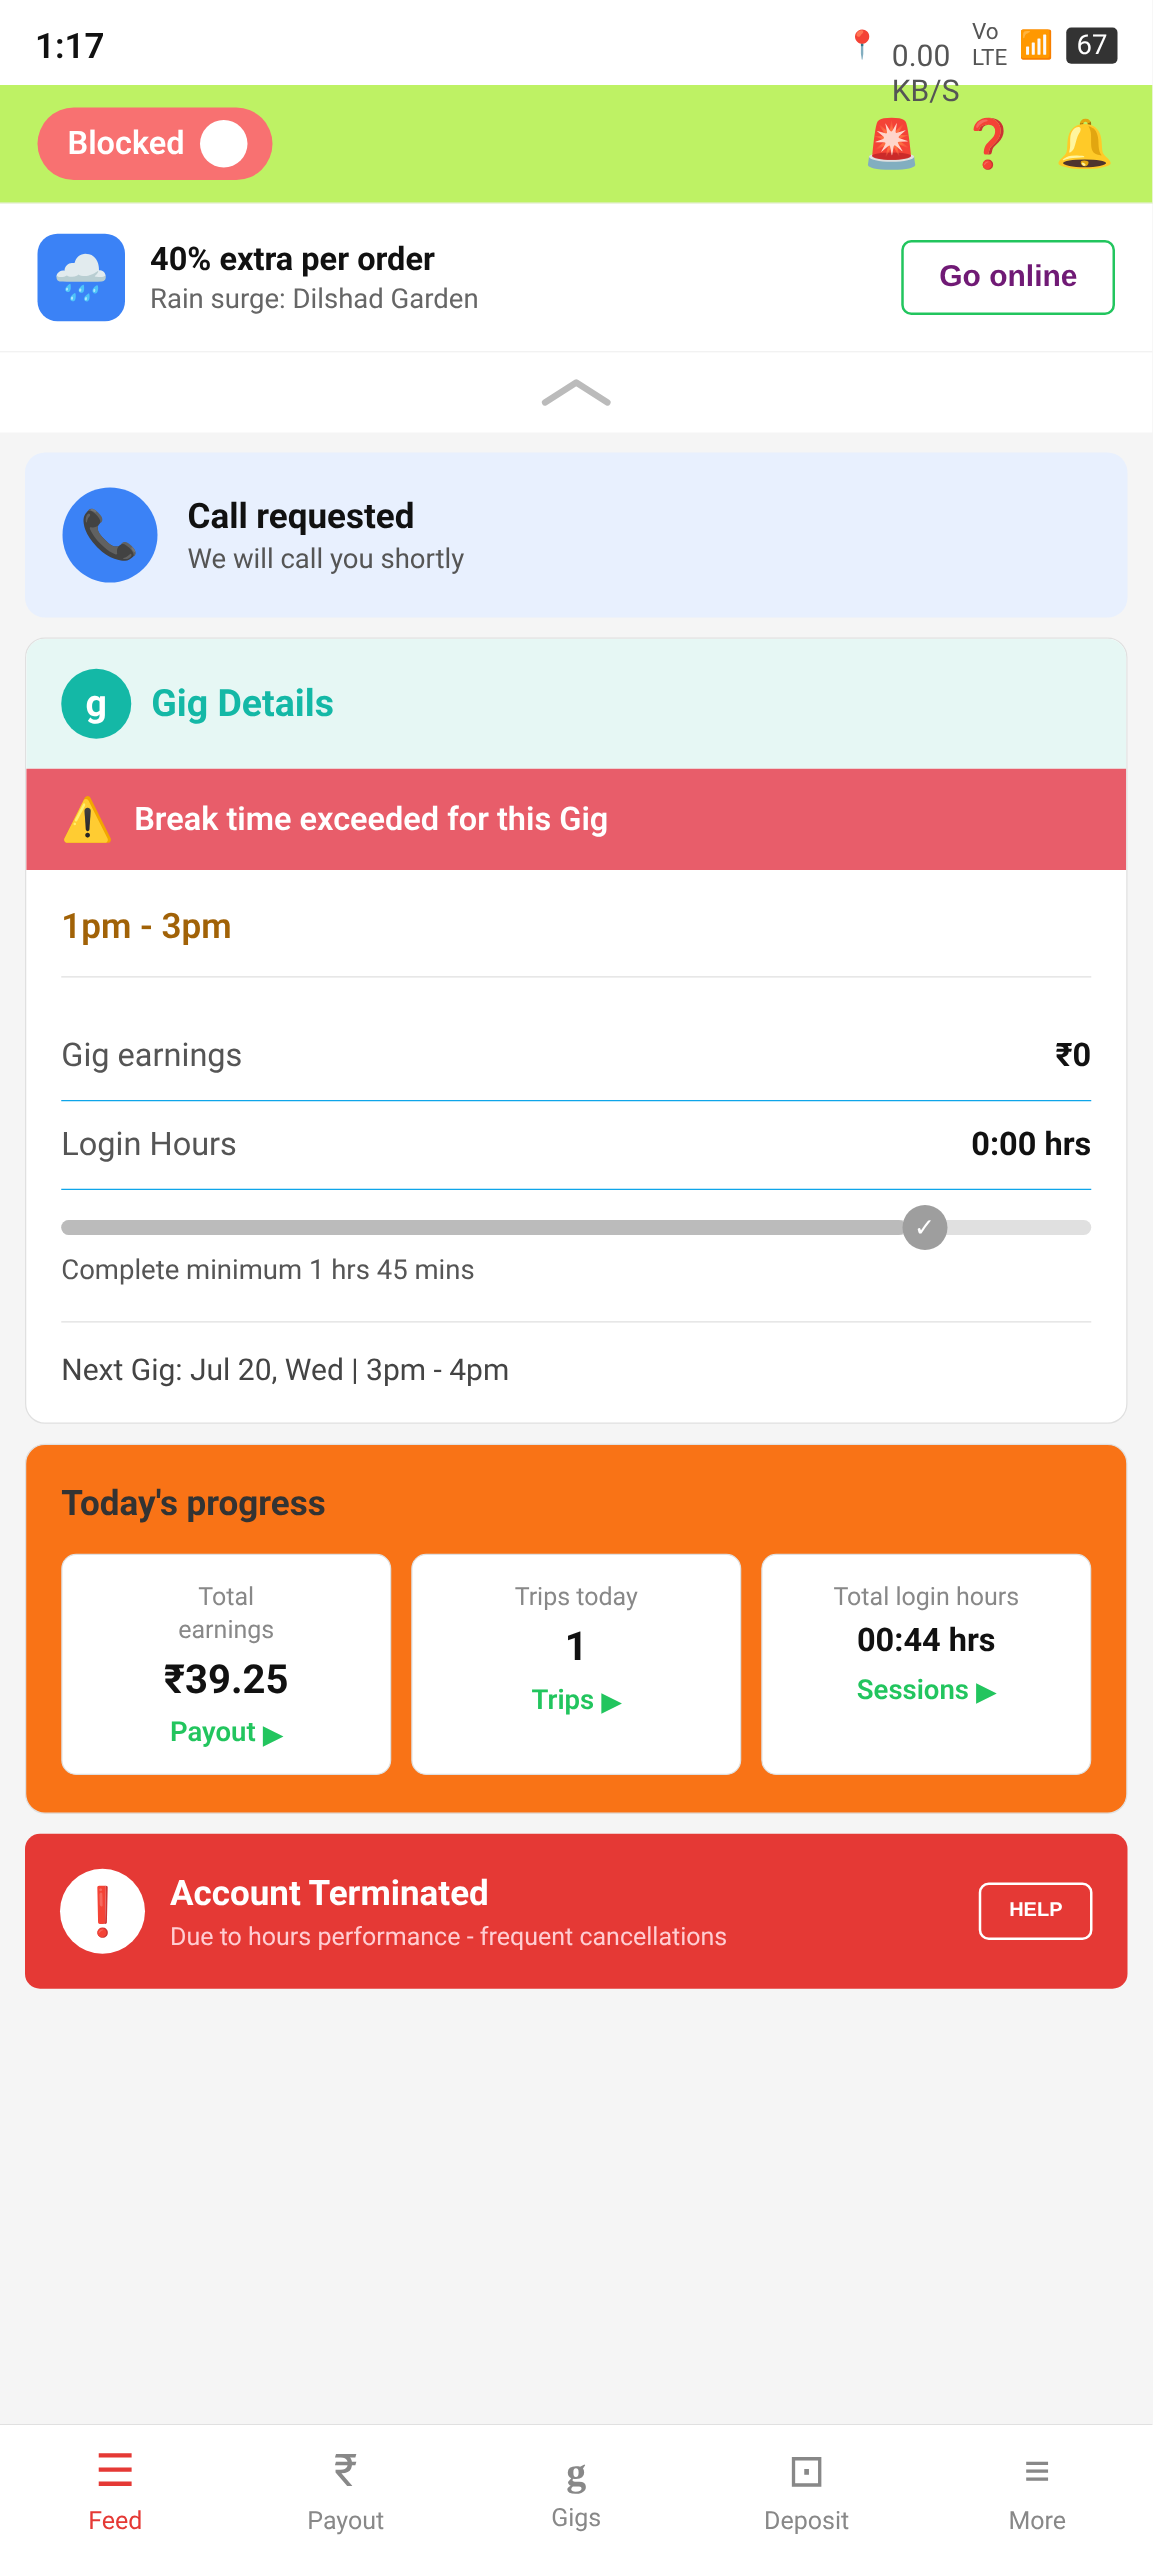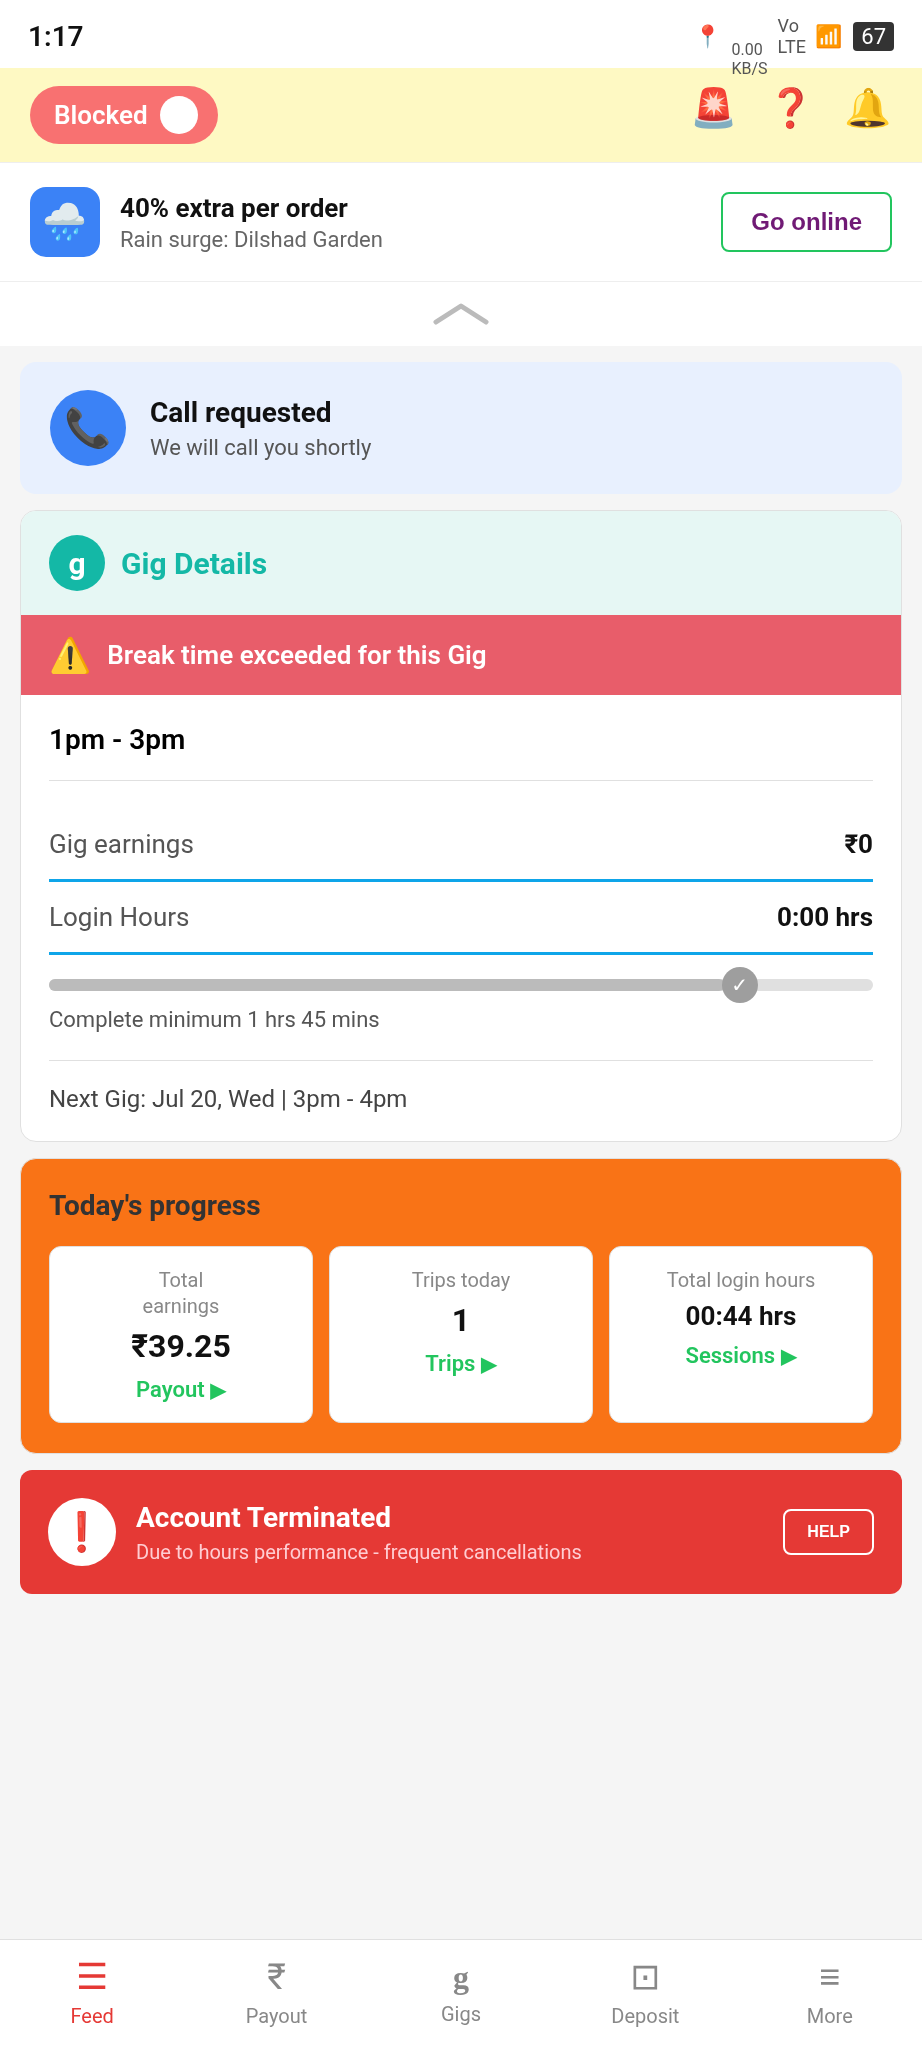--- a/index.html
+++ b/index.html
@@ -31,24 +31,24 @@
     .status-right {
       display: flex;
       align-items: center;
       gap: 10px;
       font-size: 18px;
       color: #333;
     }
 
     
     .top-bar {
-      background: #fef9c3;
+      background: #bef264;
       display: flex;
       justify-content: space-between;
-      align-items: flex-start;
+      align-items: center;
       padding: 18px 30px;
       border-bottom: 1px solid #eee;
     }
     .blocked-toggle {
       display: flex;
       align-items: center;
       background: #f87171;
       border-radius: 30px;
       padding: 10px 20px 10px 24px;
       gap: 12px;
@@ -209,32 +209,32 @@
       font-weight: 600;
       color: #fff;
     }
 
     .gig-body {
       padding: 28px;
     }
     .gig-time {
       font-size: 28px;
       font-weight: 600;
-      color: #000000;
+      color: #a16207;
       margin-bottom: 28px;
       padding-bottom: 24px;
       border-bottom: 1px solid #e0e0e0;
     }
 
     .gig-row {
       display: flex;
       justify-content: space-between;
       align-items: center;
       padding: 20px 0;
-      border-bottom: 3px solid #0ea5e9;
+      border-bottom: 1px solid #0ea5e9;
     }
     .gig-row-label {
       font-size: 26px;
       color: #555;
     }
     .gig-row-value {
       font-size: 26px;
       font-weight: 700;
       color: #111;
     }
@@ -418,21 +418,21 @@
 
     .spacer { height: 160px; }
   </style>
 </head>
 <body>
 
 <div class="status-bar">
   <span class="status-time">1:17</span>
   <div class="status-right">
     <span style="font-size:22px;">📍</span>
-    <span style="font-size:16px;color:#555;margin-top:45px;">0.00<br>KB/S</span>
+    <span style="font-size:24px;color:#555;margin-top:45px;">0.00<br>KB/S</span>
     <span style="font-size:18px;color:#555;">Vo<br>LTE</span>
     <span style="font-size:22px;">📶</span>
     <span style="font-size:22px;background:#333;color:#fff;padding:2px 8px;border-radius:4px;">67</span>
   </div>
 </div>
 
 <div class="top-bar">
   <div class="blocked-toggle">
     <span class="blocked-label">Blocked</span>
     <div class="toggle-circle"></div>

